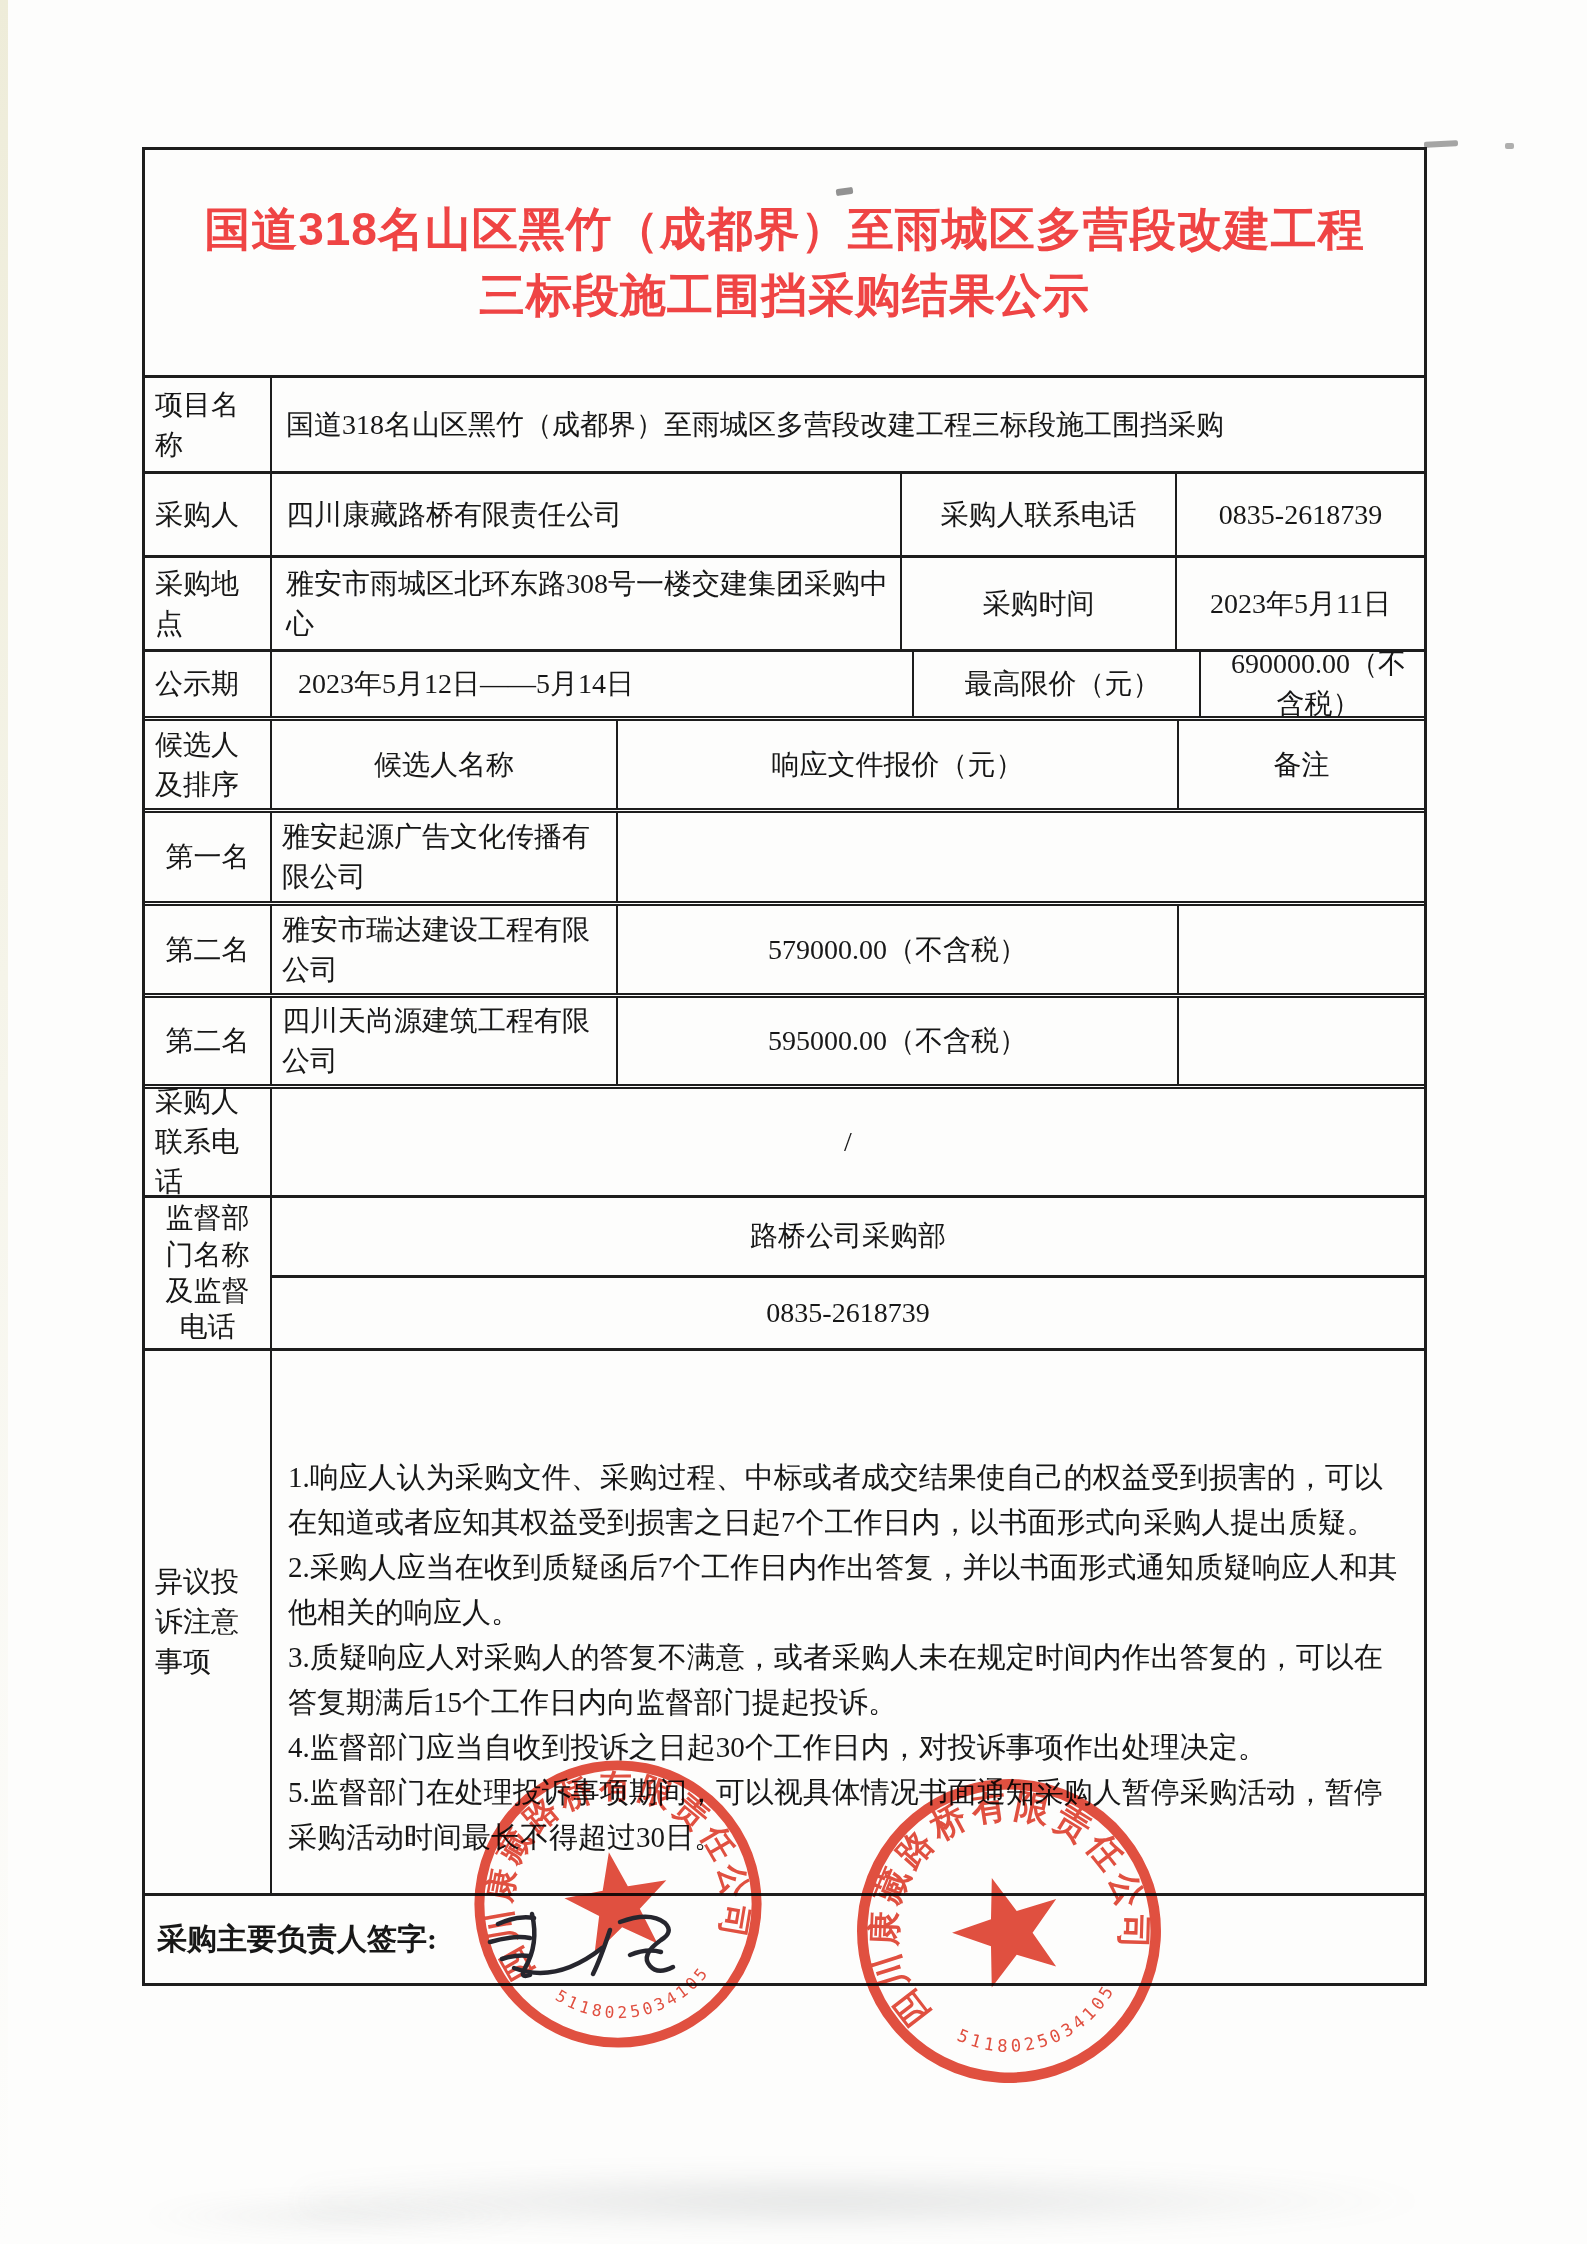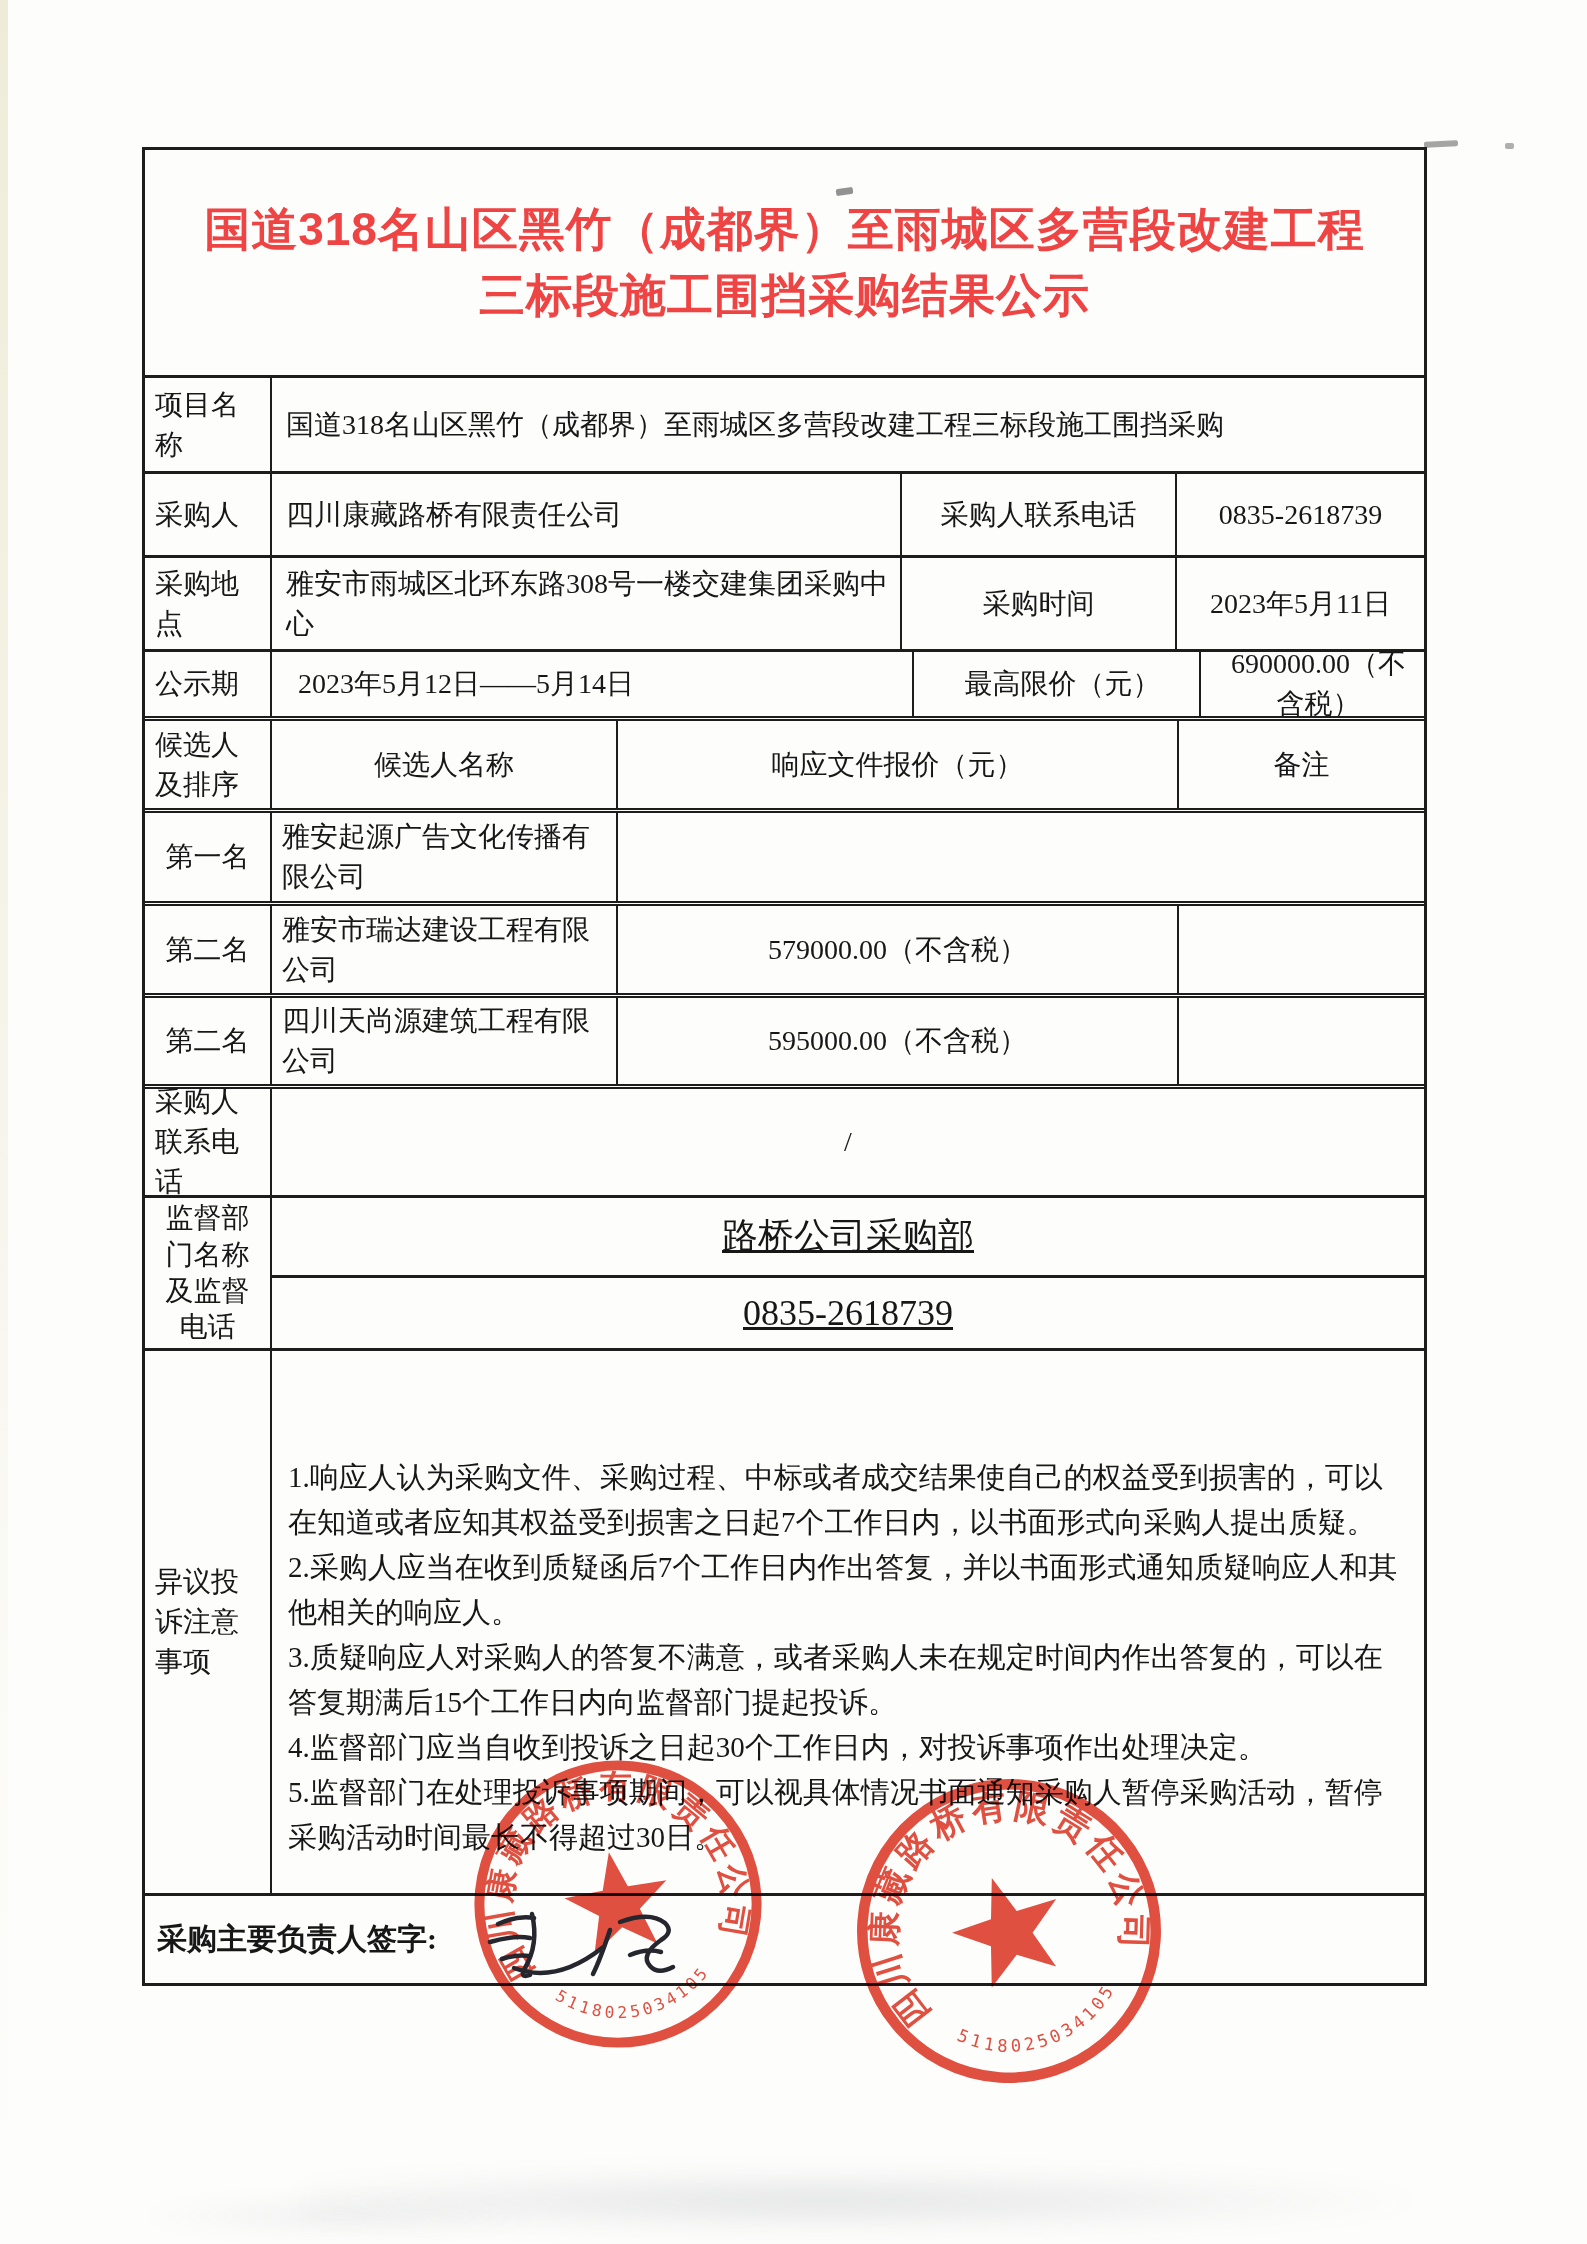--- a/index.html
+++ b/index.html
@@ -83,21 +83,21 @@
   .r-chead     { height: 92px; }
   .r-c0 { height: 93px; }
   .r-c1 { height: 92px; }
   .r-c2 { height: 91px; }
   .r-other { height: 111px; }
   .r-super { height: 153px; }
   .r-objection { height: 545px; }
   .r-sign { height: 90px; }
 
   .super-stack { flex: 1 1 auto; display: flex; flex-direction: column; border-right: none; padding: 0; }
-  .super-sub { flex: 1 1 auto; display: flex; align-items: center; justify-content: center; font-size: 36px; text-decoration: underline; }
+  .super-sub { flex: 1 1 auto; display: flex; align-items: center; justify-content: center; font-size: 28px; }
   .super-sub + .super-sub { border-top: 3px solid var(--line); }
   .super-label { text-align: center; line-height: 1.3; padding: 4px 8px; }
 
   .objection-body {
     flex: 1 1 auto; display: block;
     padding: 104px 20px 8px 16px;
     font-size: 29px; line-height: 1.55; border-right: none;
   }
   .objection-body p { margin: 0; }
   .objection-label { align-items: center; }

